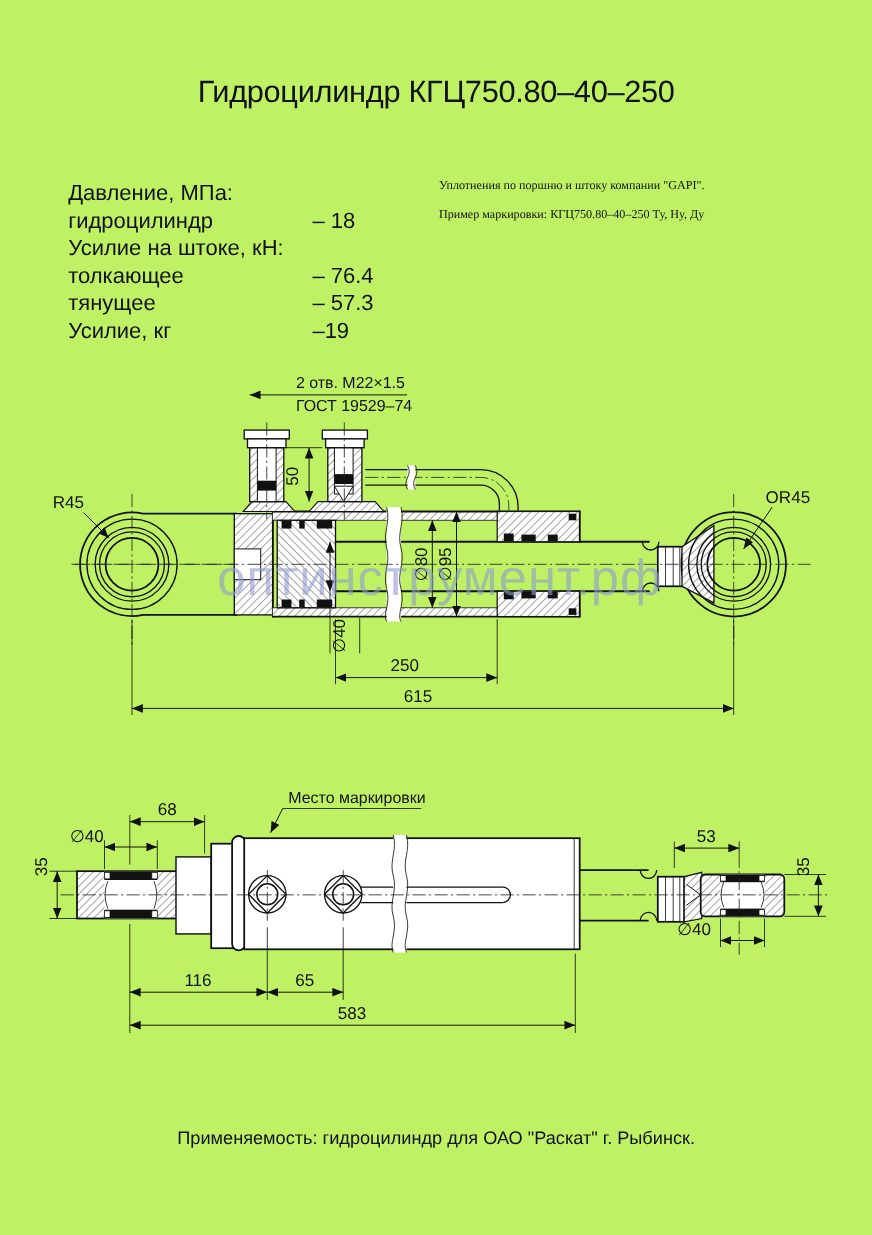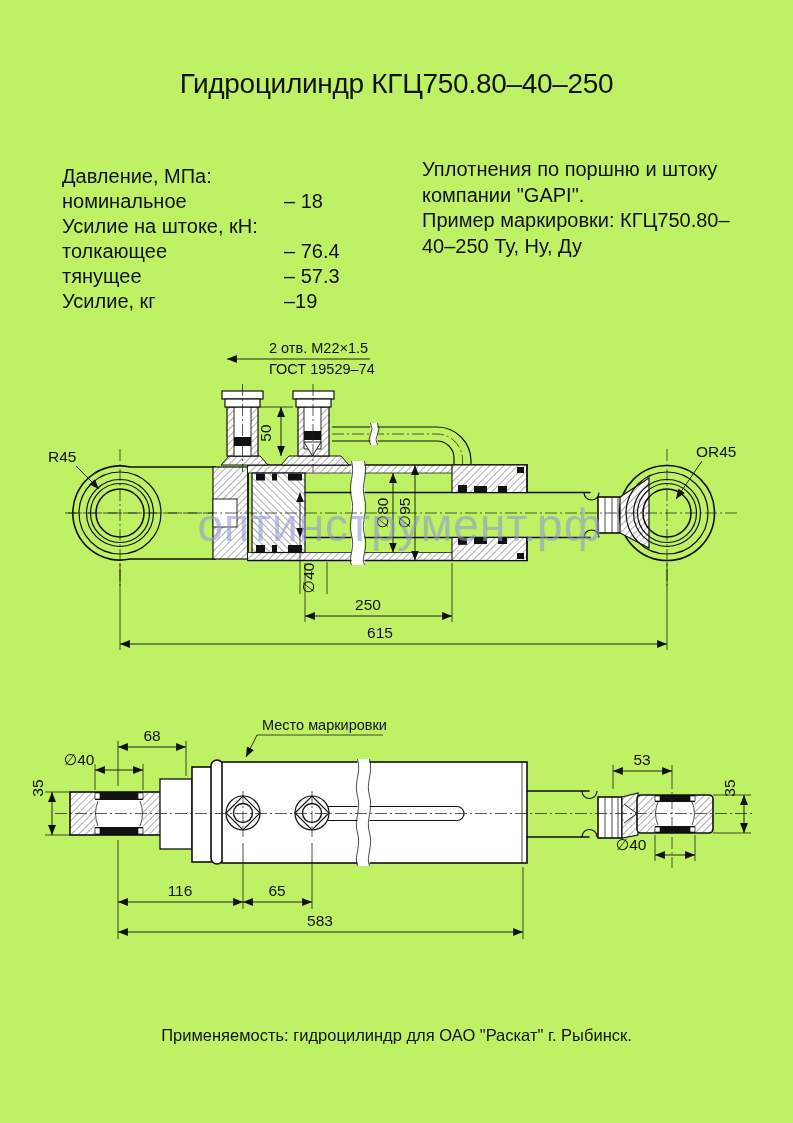--- a/index.html
+++ b/index.html
@@ -3,21 +3,21 @@
 <meta charset="utf-8">
 <style>
   html,body{margin:0;padding:0;background:#e8e8e8;}
   .page{position:relative;width:793px;height:1123px;background:#bef264;margin:0 auto;
         font-family:"Liberation Sans","DejaVu Sans",sans-serif;color:#111;overflow:hidden;}
   .title{position:absolute;left:0;top:68px;width:793px;text-align:center;
          font-size:28px;letter-spacing:-0.3px;}
   .specs{position:absolute;left:62px;top:164px;width:320px;font-size:20px;}
   .spec-row{position:relative;height:25px;line-height:25px;}
   .spec-val{position:absolute;left:222px;top:0;}
-  .notes{position:absolute;left:422px;top:157px;width:340px;font-size:20px;line-height:25.5px;}
+  .notes{position:absolute;left:399px;top:157px;width:340px;font-size:11px;line-height:25.5px;font-family:Liberation Serif, serif;}
   .footer{position:absolute;left:0;top:1026px;width:793px;text-align:center;font-size:16.5px;}
   svg{position:absolute;left:0;top:0;}
   .o{stroke:#111;stroke-width:1.6;fill:none;stroke-linecap:round;}
   .m{stroke:#111;stroke-width:1.2;fill:none;}
   .t{stroke:#111;stroke-width:0.75;fill:none;}
   .cl{stroke:#222;stroke-width:0.75;fill:none;stroke-dasharray:12 3 2 3;}
   .dim{stroke:#111;stroke-width:0.9;fill:none;}
   .dt{font-family:"Liberation Sans","DejaVu Sans",sans-serif;font-size:15.5px;fill:#111;}
   .lb{font-family:"Liberation Sans","DejaVu Sans",sans-serif;font-size:14.5px;fill:#111;}
   .wm{font-family:"Liberation Sans","DejaVu Sans",sans-serif;font-size:46px;fill:#8e99cf;
@@ -25,21 +25,21 @@
 </style>
 </head>
 <body>
 
 <div class="page">
 
   <div class="title">Гидроцилиндр КГЦ750.80–40–250</div>
 
   <div class="specs">
     <div class="spec-row"><span>Давление, МПа:</span><span class="spec-val"></span></div>
-    <div class="spec-row"><span>номинальное</span><span class="spec-val">– 18</span></div>
+    <div class="spec-row"><span>гидроцилиндр</span><span class="spec-val">– 18</span></div>
     <div class="spec-row"><span>Усилие на штоке, кН:</span><span class="spec-val"></span></div>
     <div class="spec-row"><span>толкающее</span><span class="spec-val">– 76.4</span></div>
     <div class="spec-row"><span>тянущее</span><span class="spec-val">– 57.3</span></div>
     <div class="spec-row"><span>Усилие, кг</span><span class="spec-val">–19</span></div>
   </div>
 
   <div class="notes">
     <div>Уплотнения по поршню и штоку компании "GAPI".</div>
     <div>Пример маркировки: КГЦ750.80–40–250 Ту, Ну, Ду</div>
   </div>

